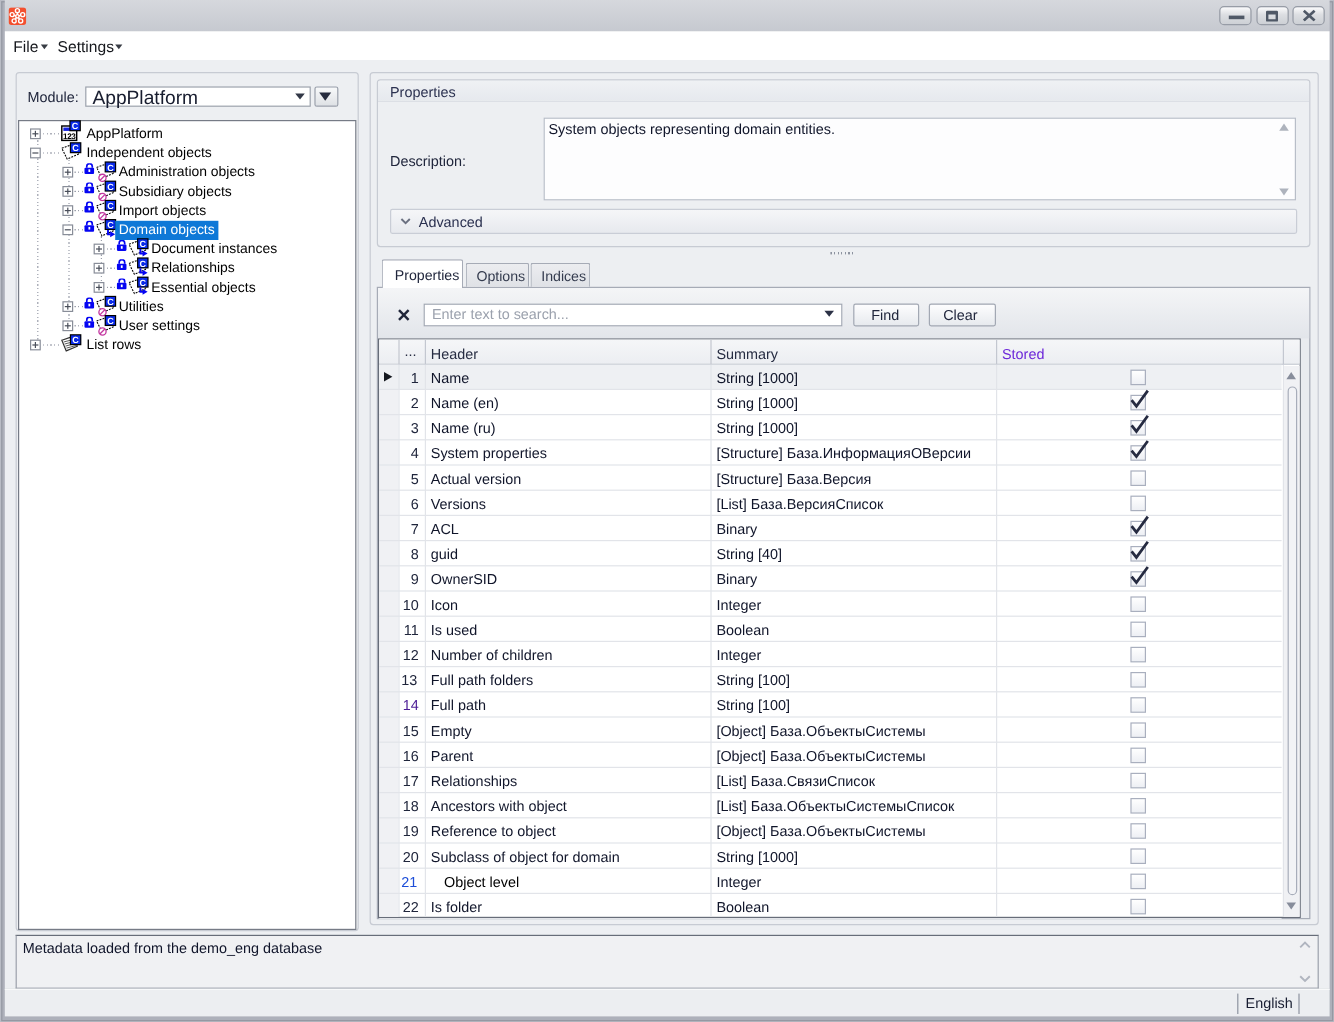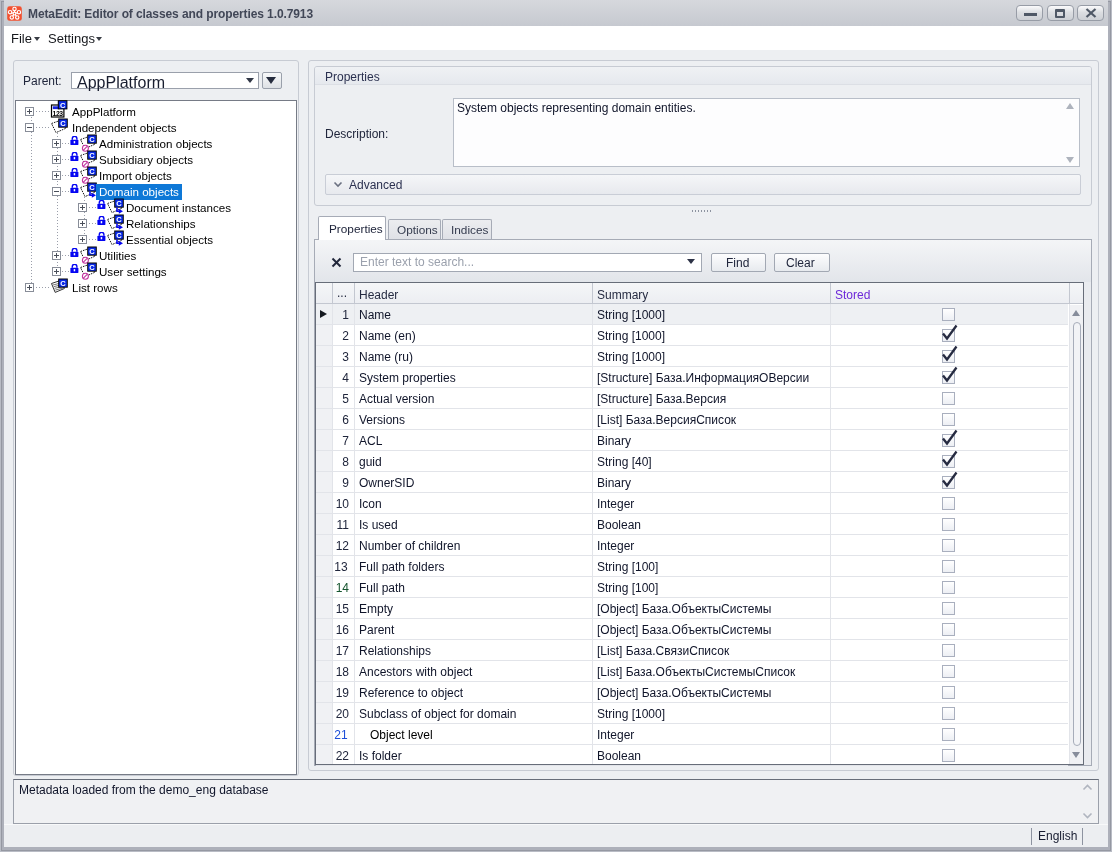--- a/index.html
+++ b/index.html
@@ -44,40 +44,39 @@
 <circle cx="5.1" cy="12.2" r="1.8"></circle>
         <circle cx="10.9" cy="12.2" r="1.8"></circle>
         <circle cx="8" cy="8.1" r="1.5"></circle>
 <line x1="8" y1="4.9" x2="8" y2="6.6"></line>
         <line x1="5.1" y1="7.2" x2="6.6" y2="7.7"></line>
         <line x1="10.9" y1="7.2" x2="9.4" y2="7.7"></line>
 <line x1="5.9" y1="10.9" x2="7.1" y2="9.4"></line>
         <line x1="10.1" y1="10.9" x2="8.9" y2="9.4"></line>
 </g>
     </svg>
-<div class="abs" id="titletxt">MetaEdit: Editor of classes and properties 1.0.7913</div>
 <div class="abs winbtn" style="left:1016px"></div>
 <div class="abs winbtn" style="left:1046.5px"></div>
 <div class="abs winbtn" style="left:1077px"></div>
 <div class="abs" style="left:1023.5px;top:13px;width:13px;height:3px;background:#4f5866"></div>
 <div class="abs" style="left:1055px;top:9px;width:10px;height:8.5px;border:2px solid #4f5866;border-top-width:3px;border-radius:1px"></div>
 <svg class="abs" style="left:1085px;top:8px" width="12" height="10" viewBox="0 0 12 10">
       <g stroke="#4f5866" stroke-width="2.2">
         <line x1="1.5" y1="1" x2="10.5" y2="9"></line>
         <line x1="10.5" y1="1" x2="1.5" y2="9"></line>
       </g>
     </svg>
 <div class="abs" id="menubar"></div>
 <div class="abs menuitem" style="left:11px;top:31px">File</div>
 <div class="abs menuarr" style="left:34px;top:37px"></div>
 <div class="abs menuitem" style="left:48px;top:31px">Settings</div>
 <div class="abs menuarr" style="left:96px;top:37px"></div>
 <div class="abs" id="content"></div>
 <div class="abs groupbox" style="left:13px;top:60px;width:286px;height:716px"></div>
-<div class="abs lbl" style="left:23px;top:74px">Parent:</div>
+<div class="abs lbl" style="left:23px;top:74px">Module:</div>
 <div class="abs" style="left:71px;top:72px;width:188px;height:17px;background:#fff;border:1px solid #9aa0ab"></div>
 <div class="abs" style="left:77px;top:74px;font-size:16px;color:#181d2f">AppPlatform</div>
 <div class="abs" style="left:246px;top:78px;width:0;height:0;border-left:4px solid transparent;border-right:4px solid transparent;border-top:5px solid #323847"></div>
 <div class="abs" style="left:261.5px;top:72px;width:20px;height:17px;border:1px solid #9aa0ab;border-radius:2px;background:linear-gradient(#f8f9fa,#dee1e5)"></div>
 <div class="abs" style="left:266px;top:77px;width:0;height:0;border-left:5.5px solid transparent;border-right:5.5px solid transparent;border-top:7px solid #262c3e"></div>
 <div class="abs" id="tree"></div>
 <div class="abs dot-v" style="left:30.5px;top:111px;height:176px"></div>
 <div class="abs dot-v" style="left:57px;top:127px;height:144px"></div>
 <div class="abs dot-v" style="left:83.5px;top:191px;height:48px"></div>
 <div class="abs dot-h" style="left:35.5px;top:111px;width:14.5px"></div>
@@ -388,21 +387,21 @@
 <div class="abs lbl" style="left:333px;top:539px;width:16px;text-align:right;color:#20263c">12</div>
 <div class="abs lbl" style="left:359px;top:539px;color:#10152a;white-space:nowrap">Number of children</div>
 <div class="abs lbl" style="left:597px;top:539px;color:#10152a;white-space:nowrap">Integer</div>
 <div class="abs cbx" style="left:942px;top:539px"></div>
 <div class="abs gridline-h" style="left:316px;top:576px;width:752px"></div>
 <div class="abs lbl" style="left:333px;top:560px;width:16px;text-align:center;color:#20263c">13</div>
 <div class="abs lbl" style="left:359px;top:560px;color:#10152a;white-space:nowrap">Full path folders</div>
 <div class="abs lbl" style="left:597px;top:560px;color:#10152a;white-space:nowrap">String [100]</div>
 <div class="abs cbx" style="left:942px;top:560px"></div>
 <div class="abs gridline-h" style="left:316px;top:597px;width:752px"></div>
-<div class="abs lbl" style="left:333px;top:581px;width:16px;text-align:right;color:#14532d">14</div>
+<div class="abs lbl" style="left:333px;top:581px;width:16px;text-align:right;color:#4c1d95">14</div>
 <div class="abs lbl" style="left:359px;top:581px;color:#10152a;white-space:nowrap">Full path</div>
 <div class="abs lbl" style="left:597px;top:581px;color:#10152a;white-space:nowrap">String [100]</div>
 <div class="abs cbx" style="left:942px;top:581px"></div>
 <div class="abs gridline-h" style="left:316px;top:618px;width:752px"></div>
 <div class="abs lbl" style="left:333px;top:602px;width:16px;text-align:right;color:#20263c">15</div>
 <div class="abs lbl" style="left:359px;top:602px;color:#10152a;white-space:nowrap">Empty</div>
 <div class="abs lbl" style="left:597px;top:602px;color:#10152a;white-space:nowrap">[Object] База.ОбъектыСистемы</div>
 <div class="abs cbx" style="left:942px;top:602px"></div>
 <div class="abs gridline-h" style="left:316px;top:639px;width:752px"></div>
 <div class="abs lbl" style="left:333px;top:623px;width:16px;text-align:right;color:#20263c">16</div>

